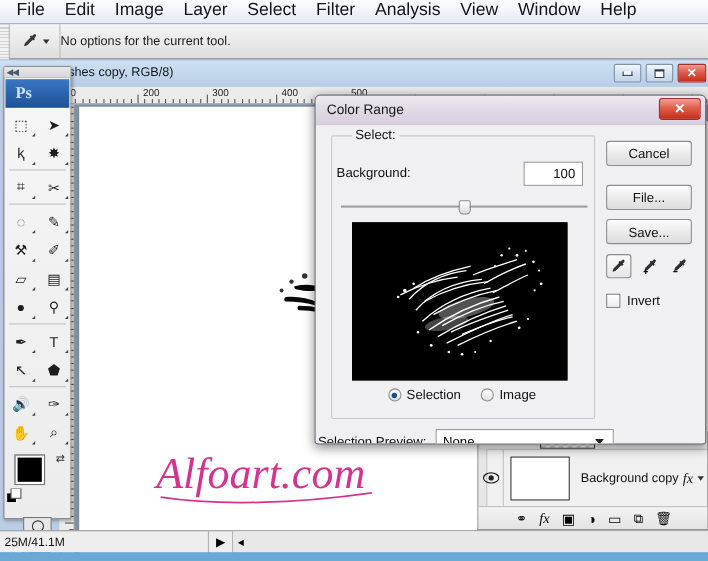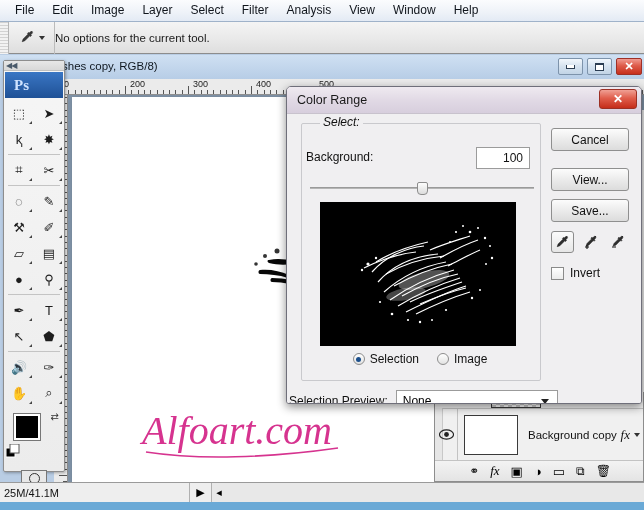--- a/index.html
+++ b/index.html
@@ -13,21 +13,21 @@
   }
 
   
   #menubar{
     position:absolute; left:0; top:0; width:644px; height:22px;
     background: linear-gradient(#fbfcfe,#eef2f8 60%,#e3eaf4);
     border-bottom:1px solid #9fb2c9;
     display:flex; align-items:center; padding-left:6px;
   }
   #menubar .mi{
-    font-size:12px; color:#10151c; padding:2px 9px 3px 9px; cursor:default;
+    font-size:16px; color:#10151c; padding:2px 9px 3px 9px; cursor:default;
     white-space:nowrap;
   }
 
   
   #optionsbar{
     position:absolute; left:0; top:22px; width:644px; height:32px;
     background: linear-gradient(#f4f4f4,#e9e9e9 55%,#dedede);
     border-bottom:1px solid #8c8c8c;
     display:flex; align-items:center;
   }
@@ -227,21 +227,21 @@
     font-family:"Liberation Serif",serif;
   }
   #dlg-body{ position:relative; height:291px; background:#f0eff1; }
 
   #grp{
     position:absolute; left:14px; top:9px; width:240px; height:258px;
     border:1px solid #c9c9cd; border-radius:2px;
   }
   .row-select{
     position:absolute; left:18px; top:-9px; display:flex; align-items:flex-start; gap:7px;
-    background:#f0eff1; padding:0 3px;font-style:italic;
+    background:#f0eff1; padding:0 3px;
   }
   .lbl{ font-size:12px; color:#111; }
   #select-combo{
     width:146px; height:21px; background:#fff; border:1px solid #9b9b9b;
     display:flex; align-items:center; gap:6px; padding:0 5px; position:relative;
   }
   #select-combo .cb-caret{ position:absolute; right:7px; top:8px; width:0;height:0;
     border-left:4px solid transparent;border-right:4px solid transparent;
     border-top:5px solid #222; }
   #fz-row{ position:absolute; left:4px; top:26px; width:232px; display:flex;
@@ -843,21 +843,21 @@
       <span class="lbl">Selection Preview:</span>
       <div id="sp-combo">
         <span>None</span>
         <span class="cb-caret"></span>
       </div>
     </div>
 
     <div id="btncol">
       <div class="dbtn">Cancel</div>
       <div style="height:9px"></div>
-      <div class="dbtn">View...</div>
+      <div class="dbtn">File...</div>
       <div class="dbtn">Save...</div>
 
       <div id="drops">
         <div class="dropbtn sel">
           <svg width="17" height="17" viewBox="0 0 17 17">
             <path d="M12.6 2.2c.9.9.9 2 .2 2.6l-1 1 .7.7-1 1-.7-.7-5 5-2.6.9.9-2.6 5-5-.7-.7 1-1 .7.7 1-1c.6-.7 1.7-.8 2.5.1z" fill="#2e2e2e" stroke="#111" stroke-width=".5"></path>
           </svg>
         </div>
         <div class="dropbtn">
           <svg width="17" height="17" viewBox="0 0 17 17">

